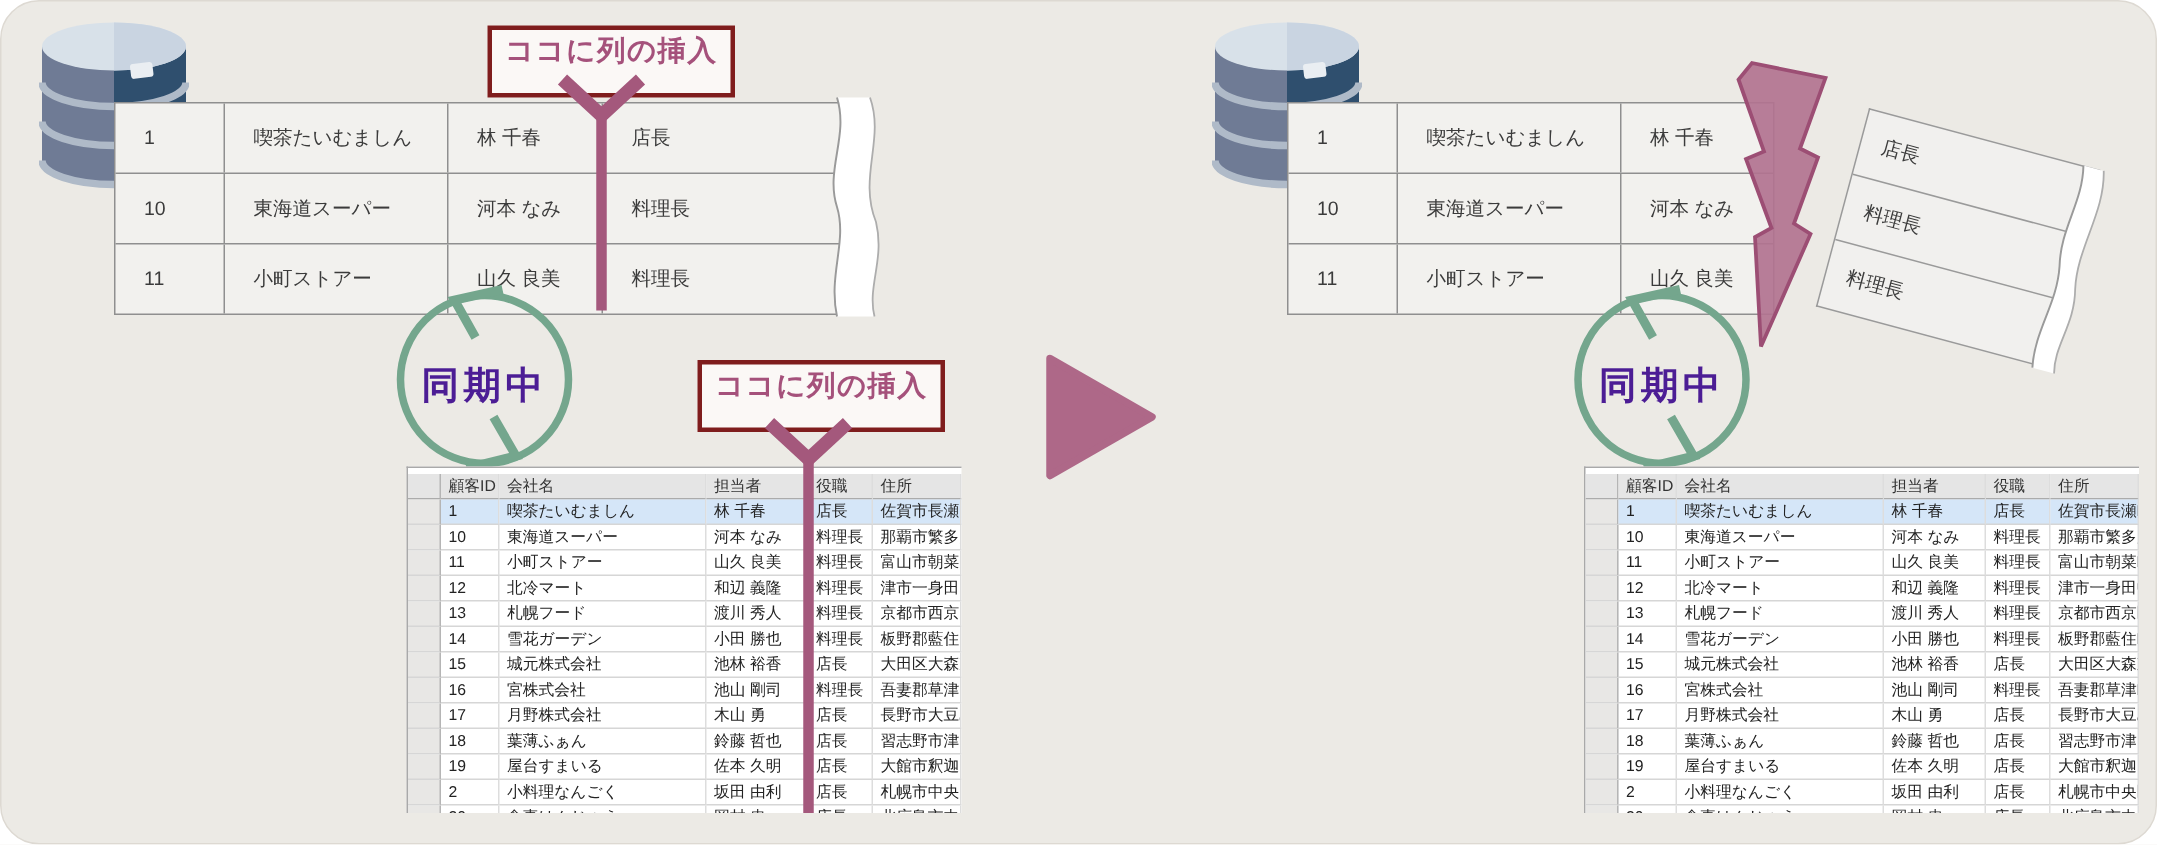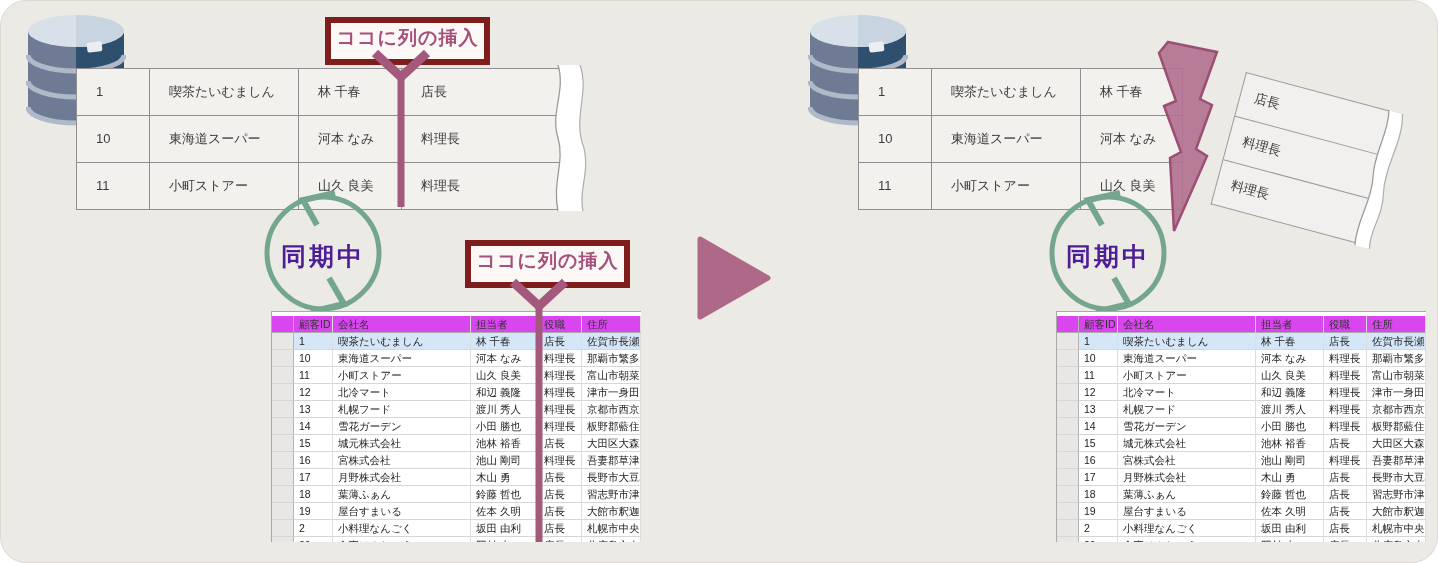--- a/index.html
+++ b/index.html
@@ -18,25 +18,25 @@
   .tc{border-right:1px solid #8F8F8F;font-size:13px;color:#3B3B3B;line-height:45px;padding-left:19px;white-space:nowrap;overflow:hidden;}
   .trow .tc:last-child{border-right:none;}
 
   
   .sheet{position:absolute;top:310px;width:370px;height:231px;background:#FFFFFF;border:1px solid #A9A9A9;border-right:none;border-bottom:none;box-sizing:border-box;padding-top:4px;overflow:hidden;}
   .sheet.left{left:270px;}
   .sheet.right{left:1055px;}
   .srow{display:grid;grid-template-columns:22px 39px 138px 68px 43px 1fr;height:17px;box-sizing:border-box;}
   .sc{font-size:10.5px;line-height:16px;padding-left:5px;border-right:1px solid #DDDDDD;border-bottom:1px solid #D6D6D6;white-space:nowrap;overflow:hidden;color:#222;box-sizing:border-box;}
   .sc.rh{background:#E8E7E5;border-right:1px solid #B5B5B5;}
-  .shead .sc{background:#d946ef;border-bottom:1px solid #ABABAB;color:#333;}
+  .shead .sc{background:#e5e5e5;border-bottom:1px solid #ABABAB;color:#333;}
   .srow.selected .sc:not(.rh){background:#D5E6F8;}
 
   
-  .plabel{position:absolute;width:165px;height:48px;background:#FBF8F6;border:6px solid #7f1d1d;box-sizing:border-box;color:#A5517B;font-size:19px;font-weight:bold;letter-spacing:1px;text-align:center;line-height:29px;white-space:nowrap;}
+  .plabel{position:absolute;width:165px;height:48px;background:#FBF8F6;border:3px solid #7f1d1d;box-sizing:border-box;color:#A5517B;font-size:19px;font-weight:bold;letter-spacing:1px;text-align:center;line-height:29px;white-space:nowrap;}
 
   
   .synctext{position:absolute;width:126px;text-align:center;color:#4c1d95;font-size:25px;font-weight:bold;letter-spacing:3px;}
 
   
   .fragment{position:absolute;left:1245px;top:71px;width:160px;height:137px;background:#F1F0EE;border:1px solid #9A9A9A;border-right:none;box-sizing:border-box;transform:rotate(15deg);transform-origin:0 0;}
   .frow{height:45px;border-bottom:1px solid #9A9A9A;box-sizing:border-box;font-size:13px;color:#3B3B3B;padding:13px 0 0 14px;}
   .frow:last-child{border-bottom:none;}
 </style>
 </head>

